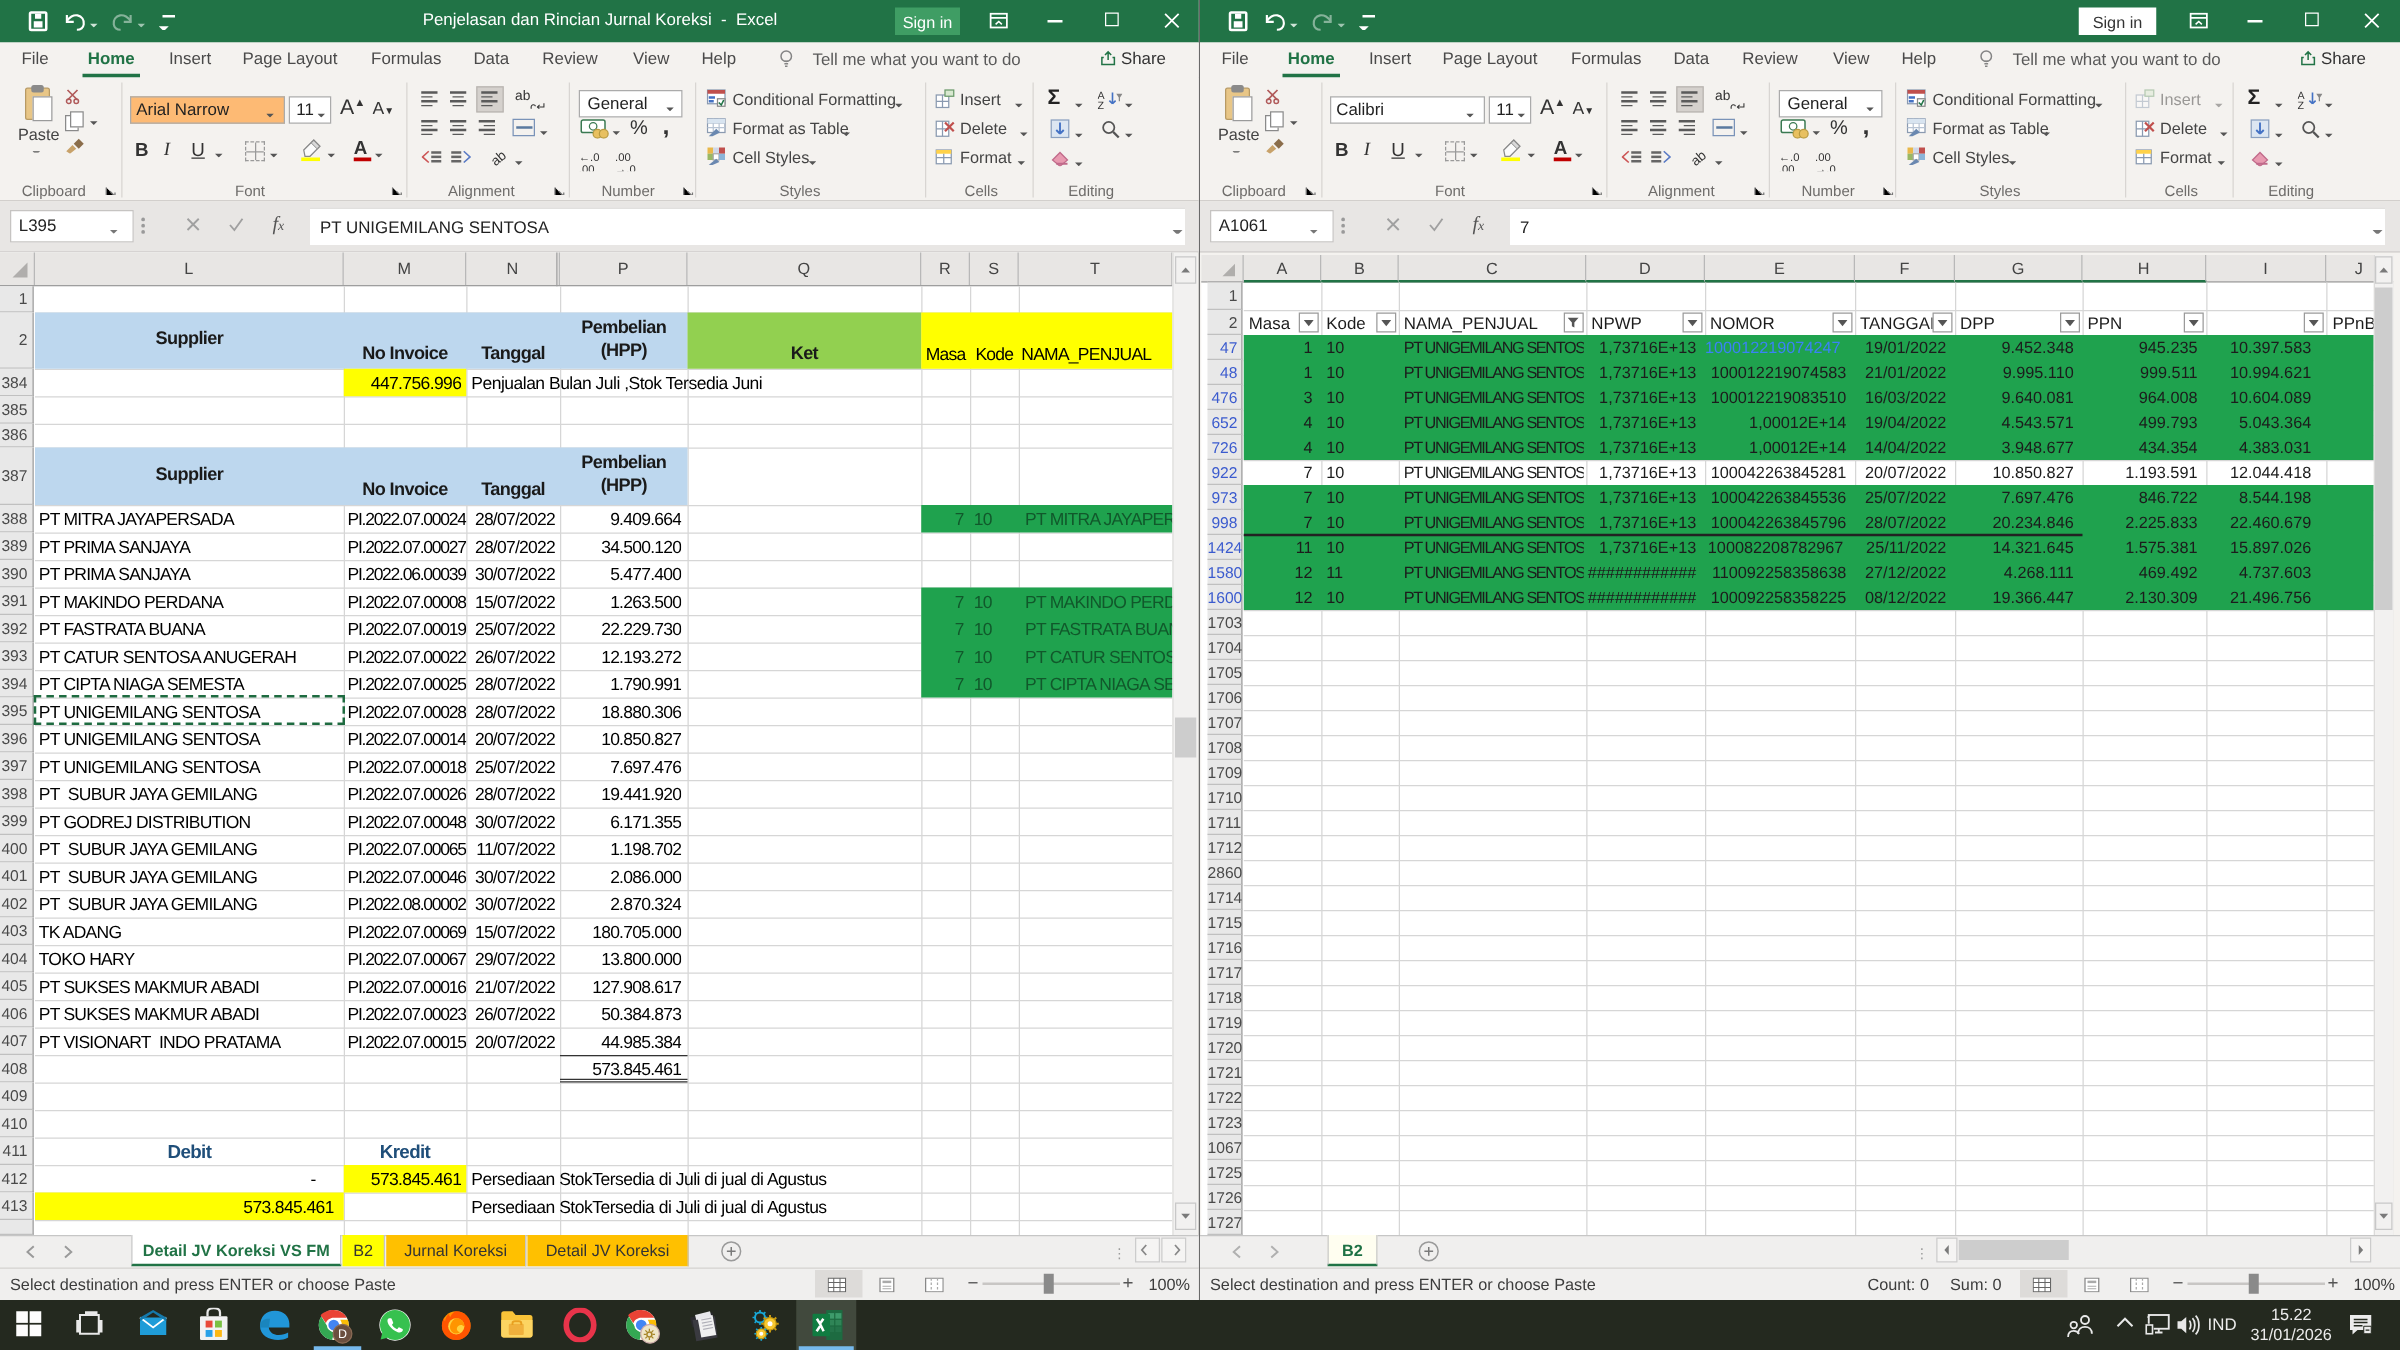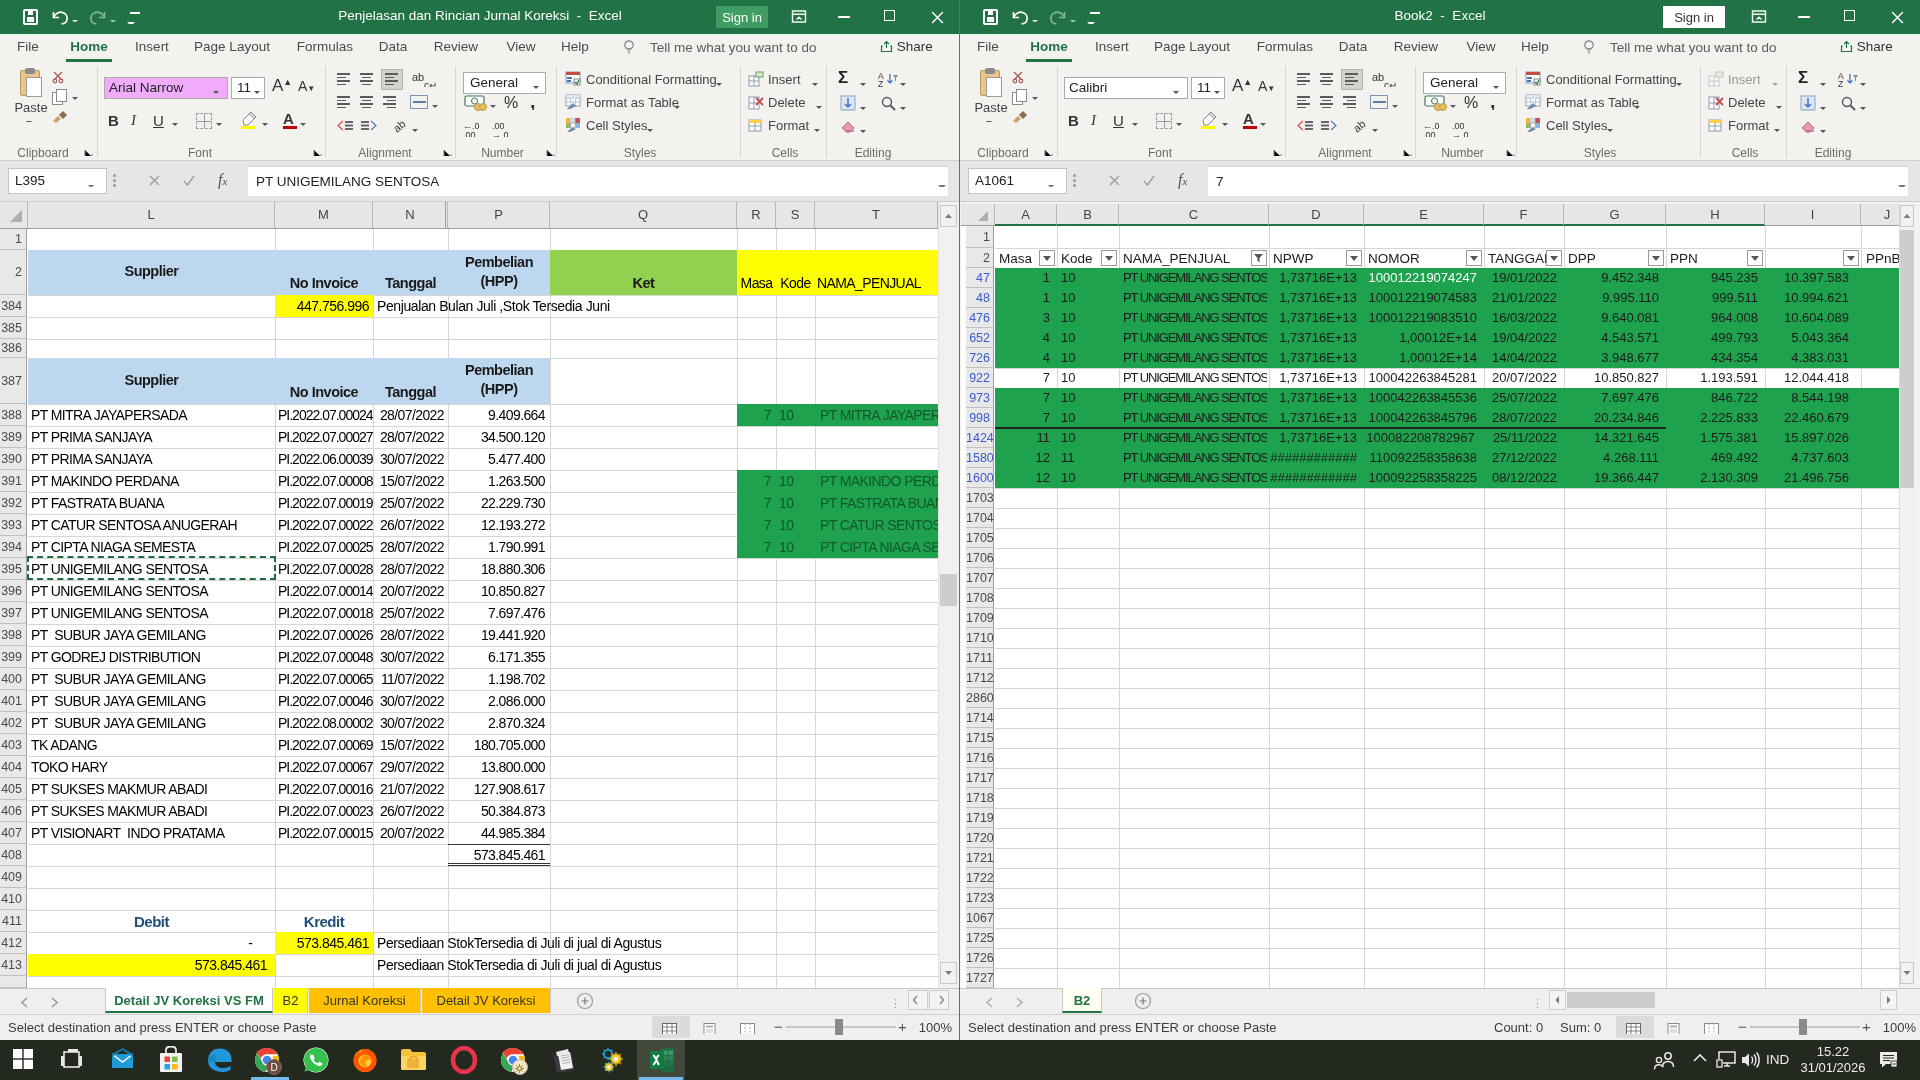--- a/index.html
+++ b/index.html
@@ -86,21 +86,21 @@
 <div class="ab" style="left:72px;top:28px;width:10px;height:10px;overflow:hidden;white-space:nowrap;"><span style="display:inline-block;width:0;height:0;border-left:3px solid transparent;border-right:3px solid transparent;border-top:3px solid #555;vertical-align:middle"></span></div>
 <div class="ab" style="left:52px;top:48px;width:18px;height:14px;overflow:hidden;white-space:nowrap;"><svg width="16" height="13" viewBox="0 0 16 13">
           <path d="M1 11 L6 6 9 9 4 13 Z" fill="#c8a26a"></path>
           <path d="M7 5 L11 1 15 5 11 9 Z" fill="#8a6d4a"></path>
         </svg></div>
 <div class="glab" style="left:8px;top:84px;width:70px">Clipboard</div>
 <div class="ab" style="left:84px;top:84px;width:10px;height:10px;overflow:hidden;white-space:nowrap;"><svg width="9" height="9" viewBox="0 0 9 9">
           <path d="M1 1 L1 8 8 8 M8 8 L4 4 M8 8 L8 5 M8 8 L5 8" stroke="#777" stroke-width="1"></path>
         </svg></div>
 <div class="gsep" style="left:97px;top:4px;height:92px"></div>
-<div class="ab" style="left:104px;top:15px;width:124px;height:22px;background:#f0abfc;border:1px solid #ababab;font-size:13.5px;color:#222;padding:2px 4px">Arial Narrow</div>
+<div class="ab" style="left:104px;top:15px;width:124px;height:22px;background:#fdba74;border:1px solid #ababab;font-size:13.5px;color:#222;padding:2px 4px">Arial Narrow</div>
 <div class="ab" style="left:213px;top:22px;width:10px;height:10px;overflow:hidden;white-space:nowrap;"><span style="display:inline-block;width:0;height:0;border-left:3px solid transparent;border-right:3px solid transparent;border-top:3px solid #555;vertical-align:middle"></span></div>
 <div class="ab" style="left:231px;top:15px;width:34px;height:22px;background:#fff;border:1px solid #ababab;font-size:13.5px;color:#222;padding:2px 5px">11</div>
 <div class="ab" style="left:254px;top:22px;width:10px;height:10px;overflow:hidden;white-space:nowrap;"><span style="display:inline-block;width:0;height:0;border-left:3px solid transparent;border-right:3px solid transparent;border-top:3px solid #555;vertical-align:middle"></span></div>
 <div class="ab" style="left:272px;top:14px;width:22px;height:20px;overflow:hidden;white-space:nowrap;font-size:17px;color:#333">A<span style="font-size:9px;vertical-align:6px">▲</span></div>
 <div class="ab" style="left:298px;top:16px;width:22px;height:20px;overflow:hidden;white-space:nowrap;font-size:14px;color:#333">A<span style="font-size:8px;vertical-align:0px">▼</span></div>
 <div class="ab" style="left:108px;top:50px;width:14px;height:18px;overflow:hidden;white-space:nowrap;font-weight:bold;font-size:15px;color:#333">B</div>
 <div class="ab" style="left:131px;top:50px;width:12px;height:18px;overflow:hidden;white-space:nowrap;font-style:italic;font-family:'Liberation Serif',serif;font-size:15px;color:#333">I</div>
 <div class="ab" style="left:153px;top:50px;width:14px;height:18px;overflow:hidden;white-space:nowrap;text-decoration:underline;font-size:15px;color:#333">U</div>
 <div class="ab" style="left:172px;top:54px;width:10px;height:10px;overflow:hidden;white-space:nowrap;"><span style="display:inline-block;width:0;height:0;border-left:3px solid transparent;border-right:3px solid transparent;border-top:3px solid #555;vertical-align:middle"></span></div>
 <div class="ab" style="left:196px;top:51px;width:16px;height:16px;border:1px dashed #9a9a9a">
@@ -573,21 +573,20 @@
           <path d="M3.5 9.5 C5 5.5 9 3.8 12 4.3 C15.5 4.9 17.5 8 17 11.5 C16.6 14 14.5 15.8 11.5 15.8" fill="none" stroke="#fff" stroke-width="1.7"></path>
         </svg></div>
 <div class="ab" style="left:72px;top:12px;width:10px;height:10px;overflow:hidden;white-space:nowrap;"><span style="display:inline-block;width:0;height:0;border-left:3px solid transparent;border-right:3px solid transparent;border-top:3px solid #cfe3d7;vertical-align:middle"></span></div>
 <div class="ab" style="left:88px;top:8px;width:20px;height:18px;opacity:.45"><svg width="20" height="18" viewBox="0 0 20 18">
           <path d="M16.5 4 L16.5 9.5 L11 9.5" fill="none" stroke="#fff" stroke-width="1.7"></path>
           <path d="M16.5 9.5 C15 5.5 11 3.8 8 4.3 C4.5 4.9 2.5 8 3 11.5 C3.4 14 5.5 15.8 8.5 15.8" fill="none" stroke="#fff" stroke-width="1.7"></path>
         </svg></div>
 <div class="ab" style="left:110px;top:12px;width:10px;height:10px;overflow:hidden;white-space:nowrap;"><span style="display:inline-block;width:0;height:0;border-left:3px solid transparent;border-right:3px solid transparent;border-top:3px solid #9fc5b0;vertical-align:middle"></span></div>
 <div class="ab" style="left:130px;top:12px;width:10px;height:2px;background:#fff"></div>
 <div class="ab" style="left:127px;top:14px;width:16px;height:10px;overflow:hidden;white-space:nowrap;"><span style="display:inline-block;width:0;height:0;border-left:4px solid transparent;border-right:4px solid transparent;border-top:4px solid #fff;vertical-align:middle"></span></div>
-<div class="ab" style="left:0px;top:8px;width:960px;height:20px;overflow:hidden;white-space:nowrap;text-align:center;font-size:13.5px;color:#fff">Book2 &nbsp;-&nbsp; Excel</div>
 <div class="ab" style="left:703px;top:6px;width:62px;height:22px;overflow:hidden;white-space:nowrap;background:#fff;color:#333;text-align:center;font-size:13px;line-height:24px">Sign in</div>
 <div class="ab" style="left:791px;top:8px;width:18px;height:18px;overflow:hidden;white-space:nowrap;"><svg width="17" height="17" viewBox="0 0 17 17">
           <rect x="1.5" y="3" width="13" height="11" fill="none" stroke="#fff" stroke-width="1.4"></rect>
           <path d="M1.5 6.2 L14.5 6.2" stroke="#fff" stroke-width="1.4"></path>
           <path d="M5.5 11.5 L8 9.2 10.5 11.5" fill="none" stroke="#fff" stroke-width="1.3"></path>
         </svg></div>
 <div class="ab" style="left:838px;top:16px;width:12px;height:2px;background:#fff"></div>
 <div class="ab" style="left:884px;top:10px;width:11px;height:11px;border:1.5px solid #fff"></div>
 <div class="ab" style="left:925px;top:5px;width:24px;height:24px;overflow:hidden;white-space:nowrap;text-align:center;padding-top:5px"><svg width="13" height="13" viewBox="0 0 12 12">
           <path d="M1 1 L11 11 M11 1 L1 11" stroke="#fff" stroke-width="1.3"></path>
@@ -993,21 +992,21 @@
 <div class="ab" style="left:1843px;top:250px;width:16px;height:16px;background:#fff;border:1px solid #9a9a9a">
     <svg width="8" height="6" viewBox="0 0 8 6" style="position:absolute;left:3px;top:5px">
       <path d="M0 0 L8 0 4 5 Z" fill="#555"></path>
     </svg>
   </div>
 <div class="ab" style="left:1866px;top:251px;width:33px;height:16px;overflow:hidden;white-space:nowrap;font-size:13.5px;color:#1c1c1c">PPnB</div>
 <div class="ab" style="left:995px;top:270px;width:55px;height:16px;overflow:hidden;white-space:nowrap;font-size:13px;color:#1c1c1c;text-align:right">1</div>
 <div class="ab" style="left:1061px;top:270px;width:40px;height:16px;overflow:hidden;white-space:nowrap;font-size:13px;color:#1c1c1c">10</div>
 <div class="ab" style="left:1123px;top:270px;width:144px;height:16px;overflow:hidden;white-space:nowrap;font-size:13px;color:#1c1c1c;letter-spacing:-1.1px">PT UNIGEMILANG SENTOSA</div>
 <div class="ab" style="left:1269px;top:270px;width:88px;height:16px;overflow:hidden;white-space:nowrap;font-size:13px;color:#1c1c1c;text-align:right">1,73716E+13</div>
-<div class="ab" style="left:1364px;top:270px;width:113px;height:16px;overflow:hidden;white-space:nowrap;font-size:13px;color:#ffffff;text-align:right">100012219074247</div>
+<div class="ab" style="left:1364px;top:270px;width:113px;height:16px;overflow:hidden;white-space:nowrap;font-size:13px;color:#3b82f6;text-align:left">100012219074247</div>
 <div class="ab" style="left:1484px;top:270px;width:73px;height:16px;overflow:hidden;white-space:nowrap;font-size:13px;color:#1c1c1c;text-align:right">19/01/2022</div>
 <div class="ab" style="left:1564px;top:270px;width:95px;height:16px;overflow:hidden;white-space:nowrap;font-size:13px;color:#1c1c1c;text-align:right">9.452.348</div>
 <div class="ab" style="left:1666px;top:270px;width:92px;height:16px;overflow:hidden;white-space:nowrap;font-size:13px;color:#1c1c1c;text-align:right">945.235</div>
 <div class="ab" style="left:1765px;top:270px;width:84px;height:16px;overflow:hidden;white-space:nowrap;font-size:13px;color:#1c1c1c;text-align:right">10.397.583</div>
 <div class="ab" style="left:995px;top:290px;width:55px;height:16px;overflow:hidden;white-space:nowrap;font-size:13px;color:#1c1c1c;text-align:right">1</div>
 <div class="ab" style="left:1061px;top:290px;width:40px;height:16px;overflow:hidden;white-space:nowrap;font-size:13px;color:#1c1c1c">10</div>
 <div class="ab" style="left:1123px;top:290px;width:144px;height:16px;overflow:hidden;white-space:nowrap;font-size:13px;color:#1c1c1c;letter-spacing:-1.1px">PT UNIGEMILANG SENTOSA</div>
 <div class="ab" style="left:1269px;top:290px;width:88px;height:16px;overflow:hidden;white-space:nowrap;font-size:13px;color:#1c1c1c;text-align:right">1,73716E+13</div>
 <div class="ab" style="left:1364px;top:290px;width:113px;height:16px;overflow:hidden;white-space:nowrap;font-size:13px;color:#1c1c1c;text-align:right">100012219074583</div>
 <div class="ab" style="left:1484px;top:290px;width:73px;height:16px;overflow:hidden;white-space:nowrap;font-size:13px;color:#1c1c1c;text-align:right">21/01/2022</div>

